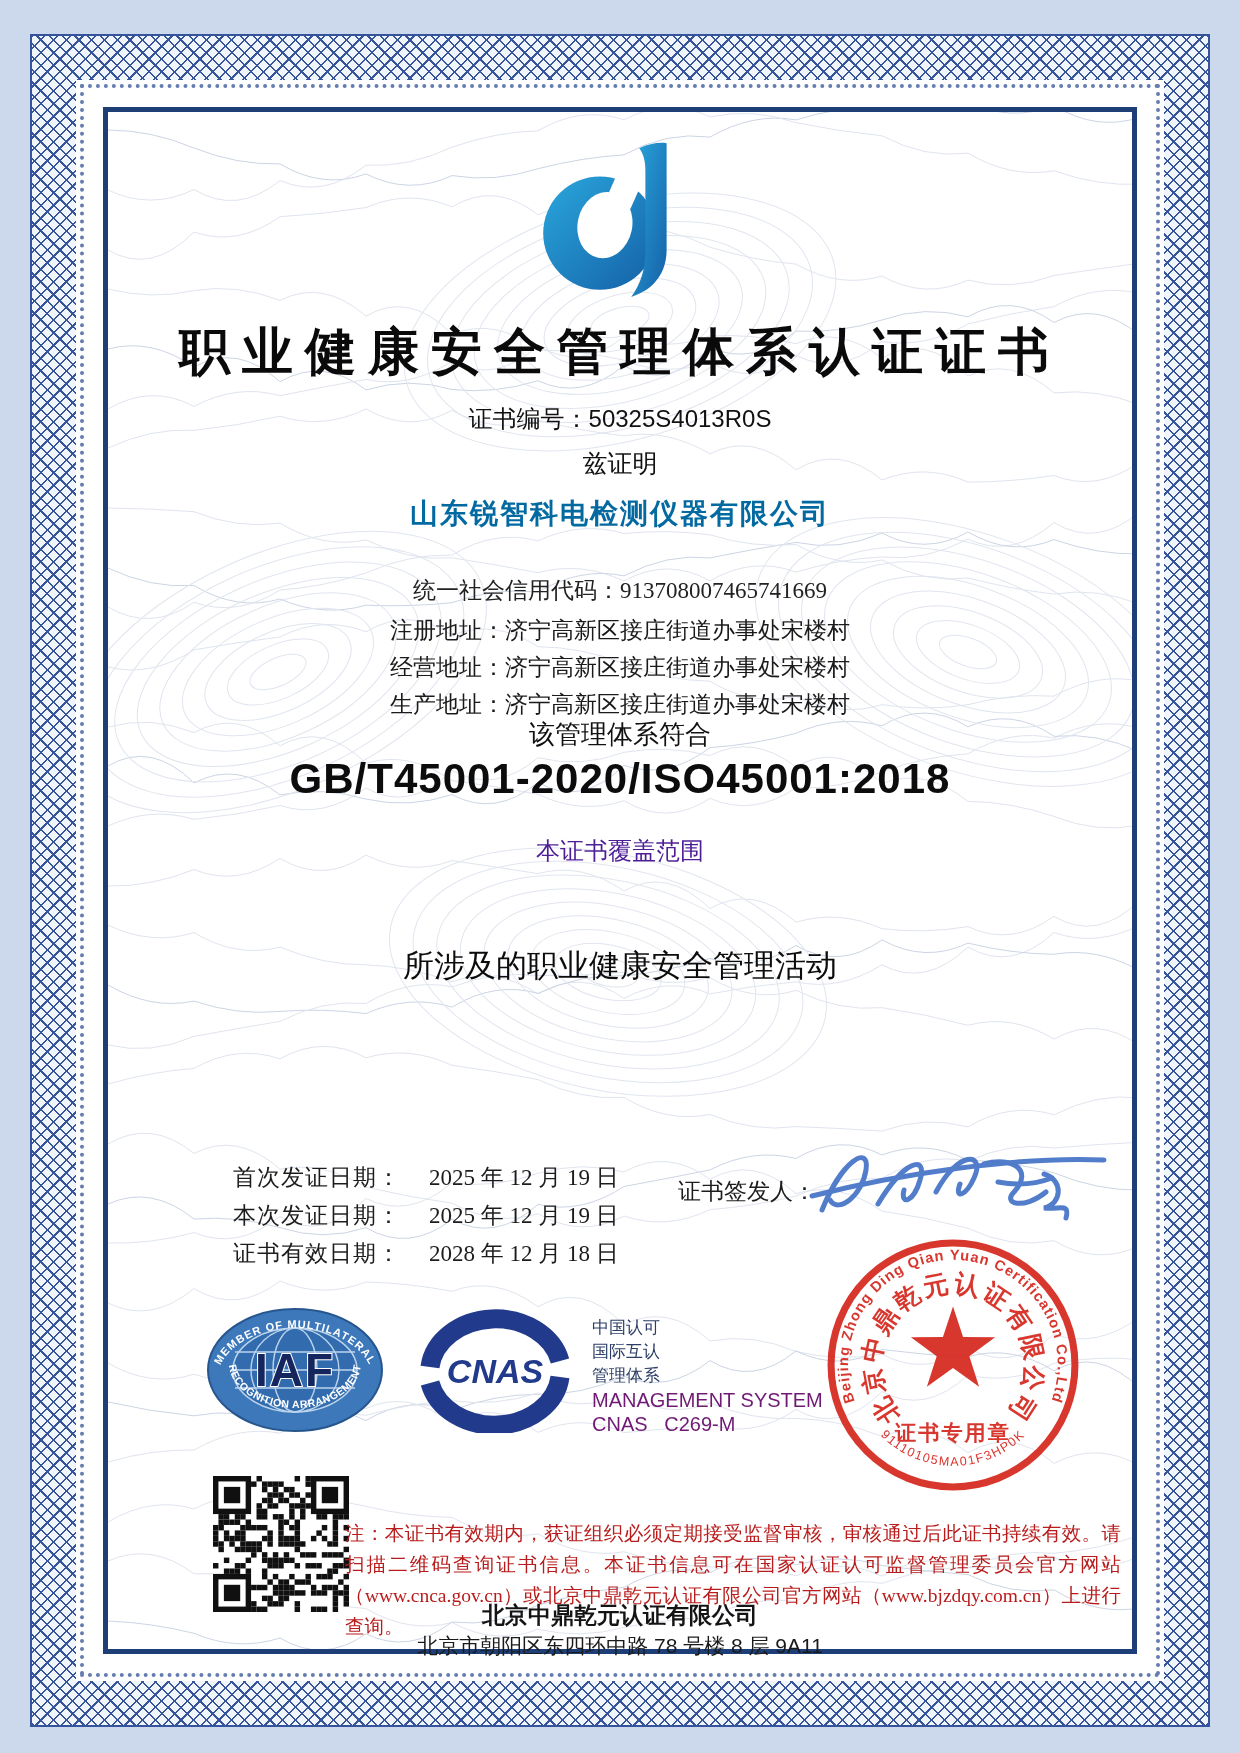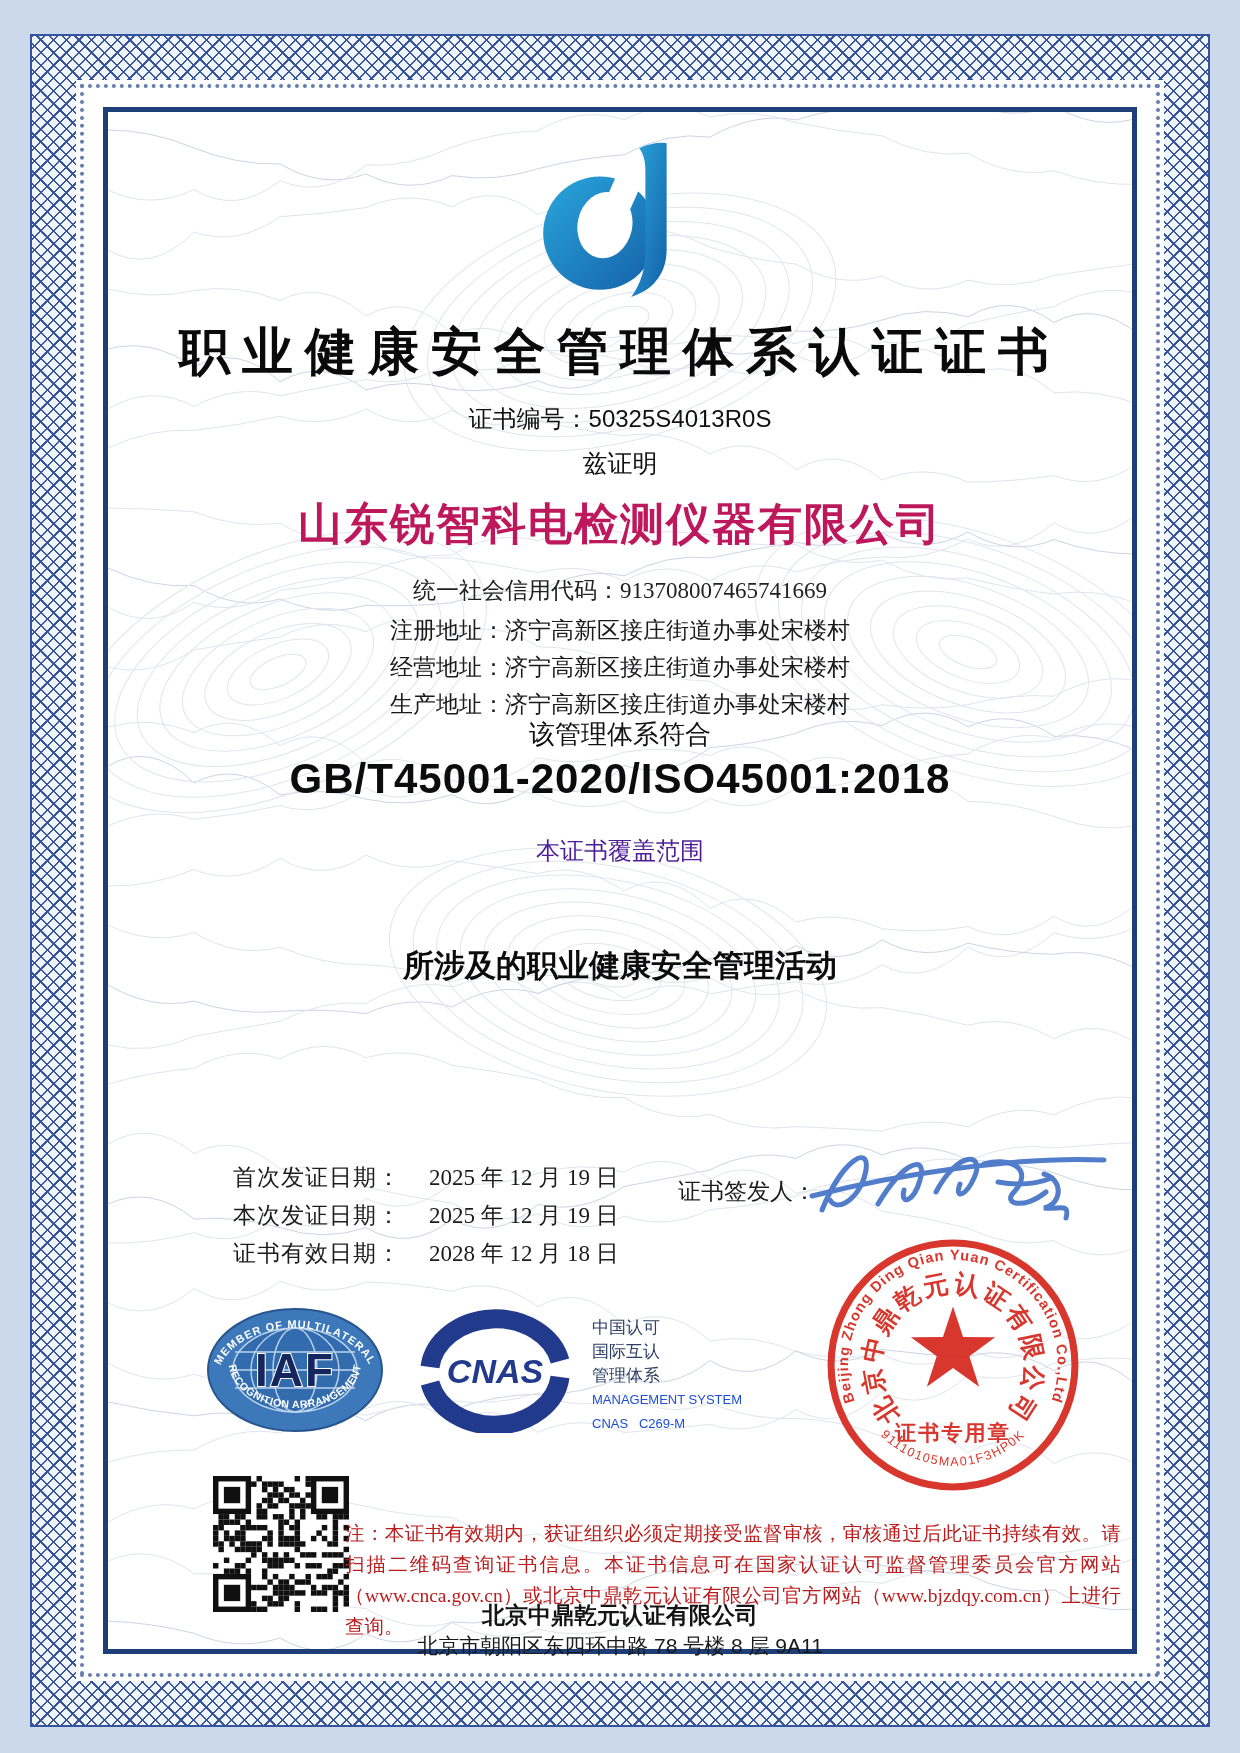--- a/index.html
+++ b/index.html
@@ -14,40 +14,40 @@
     border:2px solid #35549b;}
   .white-mat{position:absolute;left:76px;top:76px;right:76px;bottom:76px;background:#ffffff;}
   .dot-chain{position:absolute;left:80px;top:80px;right:80px;bottom:80px;border:4px dotted #4a66a2;opacity:.85;}
   .frame{position:absolute;left:103px;top:103px;right:103px;bottom:103px;border:5px solid #1d3e76;background:#fff;}
   .waves{position:absolute;left:108px;top:108px;width:1024px;height:1537px;z-index:0;}
   .layer{position:absolute;z-index:2;}
   .center{left:108px;width:1024px;text-align:center;}
   .title{top:314px;font-size:51px;font-weight:900;letter-spacing:12px;color:#0a0a0a;}
   .certno{top:399px;font-size:24px;color:#111;}
   .attest{top:443px;font-size:25px;color:#111;}
-  .company{top:491px;font-size:44px;font-weight:600;letter-spacing:2px;color:#be185d;}
+  .company{top:491px;font-size:28px;font-weight:600;letter-spacing:2px;color:#0369a1;}
   .credit{top:571px;font-size:23px;font-family:"Liberation Serif",serif;color:#222;}
   .addr{font-size:23px;font-weight:500;color:#1a1a1a;}
   .addr.a0{top:611px;} .addr.a1{top:648px;} .addr.a2{top:685px;}
   .conform{top:713px;font-size:26px;color:#111;}
   .standard{top:751px;font-size:42px;font-weight:800;letter-spacing:1px;color:#0c0c0c;}
   .scopetitle{top:831px;font-size:24px;color:#4c1d95;}
   .scope1{top:887px;font-size:31px;font-weight:800;color:#0c0c0c;}
-  .scope2{top:941px;font-size:31px;font-weight:700;color:#0c0c0c;}
+  .scope2{top:941px;font-size:31px;font-weight:400;color:#0c0c0c;}
   .dates{left:233px;top:1154px;font-family:"Liberation Serif",serif;font-size:23px;color:#1c1c1c;}
   .daterow{display:flex;height:38px;align-items:center;}
   .daterow .lbl{width:172px;letter-spacing:1px;}
   .daterow .val{margin-left:24px;}
   .signer{left:678px;top:1172px;font-family:"Liberation Serif",serif;font-size:23px;color:#1c1c1c;}
   .signature{left:808px;top:1126px;width:300px;height:115px;z-index:3;}
   .iaf{left:205px;top:1303px;width:180px;height:126px;}
   .cnas{left:420px;top:1303px;width:150px;height:126px;}
   .accred-info{left:592px;top:1312px;width:240px;color:#2c3e66;}
   .accred-info div{line-height:24px;font-size:17px;white-space:pre;}
-  .accred-info div.en{font-size:13px;color:#1d4ed8;}
+  .accred-info div.en{font-size:20px;color:#701a75;}
   .seal{left:822px;top:1230px;width:262px;height:262px;z-index:3;opacity:.93;}
   .qr{left:213px;top:1472px;width:136px;height:136px;background:#fff;}
   .note{left:345px;top:1514px;width:776px;font-family:Liberation Serif, serif;font-size:19.5px;line-height:31px;color:#b91c1c;text-align:justify;}
   .issuer{top:1596px;font-size:23px;font-weight:700;color:#141414;}
   .issueraddr{top:1628px;font-size:21px;font-weight:500;color:#1a1a1a;}
 </style>
 </head>
 <body>
 
 <div class="page">

